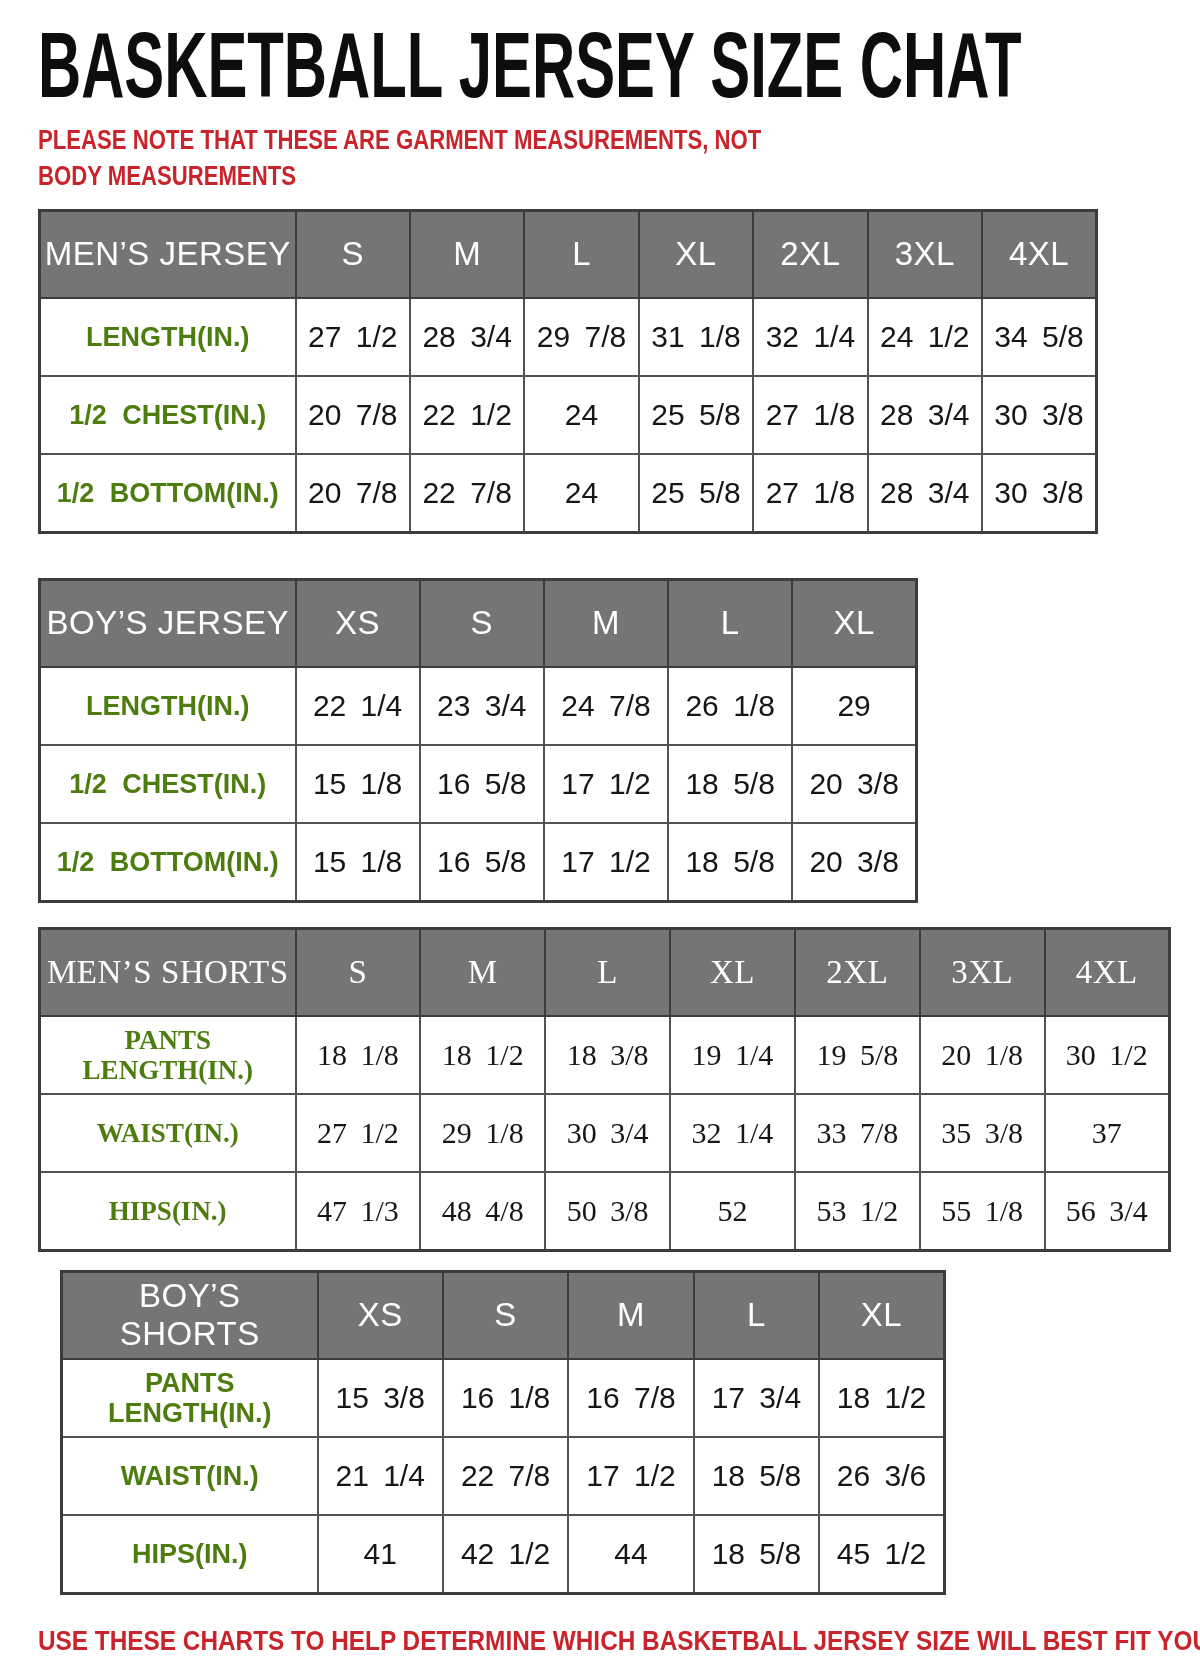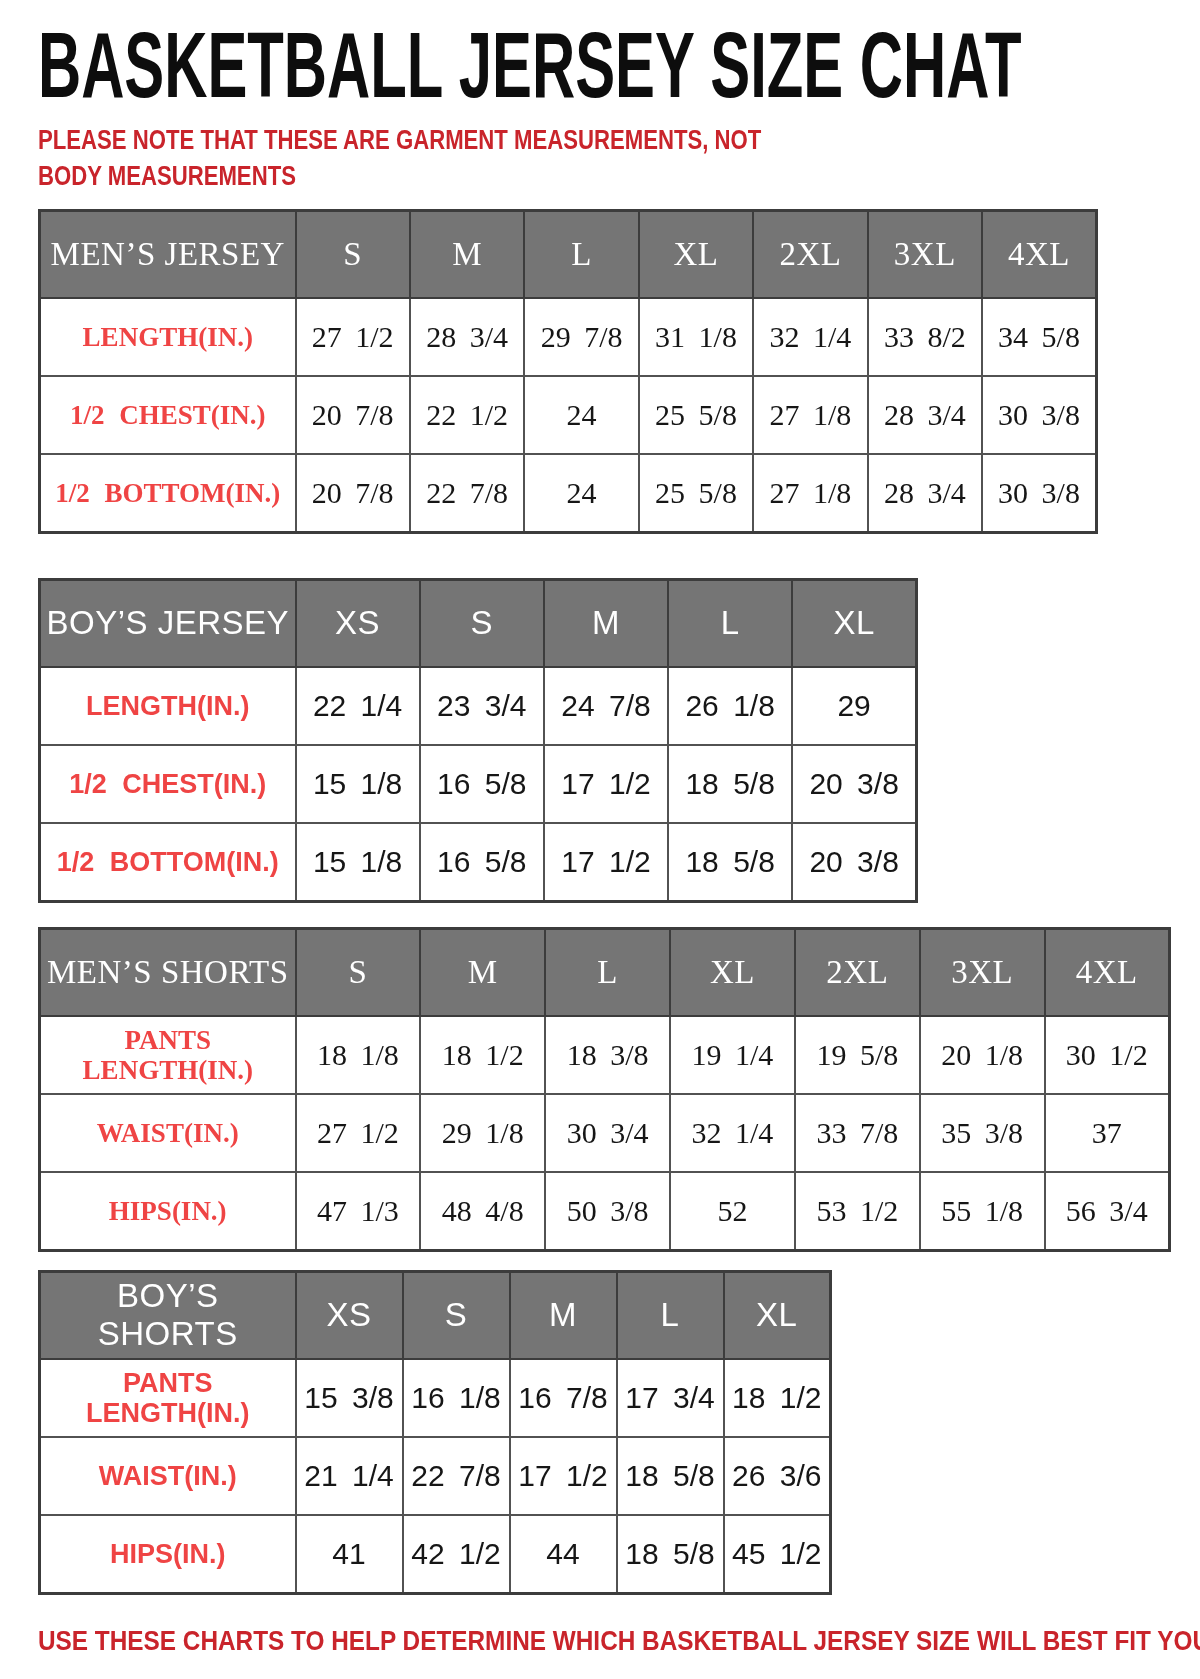--- a/index.html
+++ b/index.html
@@ -28,24 +28,24 @@
     color: #c9242b;
     transform: scaleX(0.82);
     transform-origin: 0 0;
   }
 
   .size-table {
     border-collapse: collapse;
     table-layout: fixed;
     border: 3px solid #3c3c3c;
   }
-  .t0 { width: 1060px; font-family: Liberation Serif, serif; }
+  .t0 { width: 1060px; }
   .t1 { width: 880px; padding-left: 28px; }
   .t2 { width: 1133px; font-family: Liberation Serif, serif; }
-  .t3 { width: 794px; }
+  .t3 { width: 886px; margin-left: 22px; }
   .size-table col.label-col { width: 256px; }
 
   .size-table th, .size-table td {
     border: 2px solid #525252;
     text-align: center;
     vertical-align: middle;
     padding: 2px 3px;
     overflow: hidden;
   }
   .size-table thead tr { height: 88px; }
@@ -54,21 +54,21 @@
     color: #ffffff;
     font-weight: 400;
     font-size: 33px;
     letter-spacing: 0.5px;
     border-color: #3c3c3c;
   }
   .size-table tbody tr { height: 78px; }
   .size-table tbody th {
     font-size: 27px;
     font-weight: 700;
-    color: #ef4444;
+    color: #4d7c0f;
     word-spacing: 8px;
     line-height: 1.12;
     background: #fff;
   }
   .size-table tbody td {
     font-size: 30px;
     font-weight: 400;
     color: #161616;
     word-spacing: 6px;
     background: #fff;
@@ -121,21 +121,21 @@
           </tr>
         </thead>
         <tbody>
           <tr>
             <th>LENGTH(IN.)</th>
             <td>27 1/2</td>
             <td>28 3/4</td>
             <td>29 7/8</td>
             <td>31 1/8</td>
             <td>32 1/4</td>
-            <td>33 8/2</td>
+            <td>24 1/2</td>
             <td>34 5/8</td>
           </tr>
           <tr>
             <th>1/2 CHEST(IN.)</th>
             <td>20 7/8</td>
             <td>22 1/2</td>
             <td>24</td>
             <td>25 5/8</td>
             <td>27 1/8</td>
             <td>28 3/4</td>

